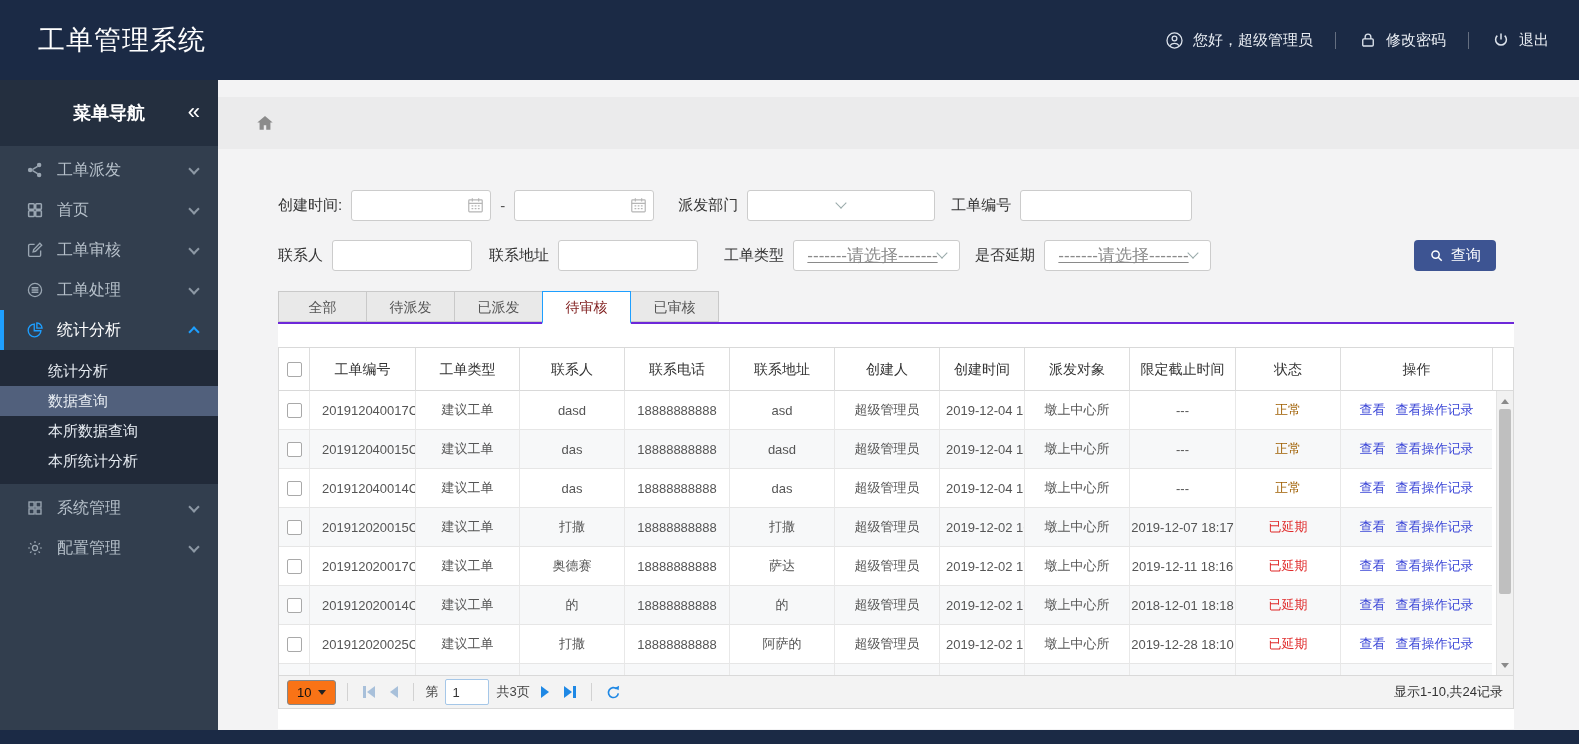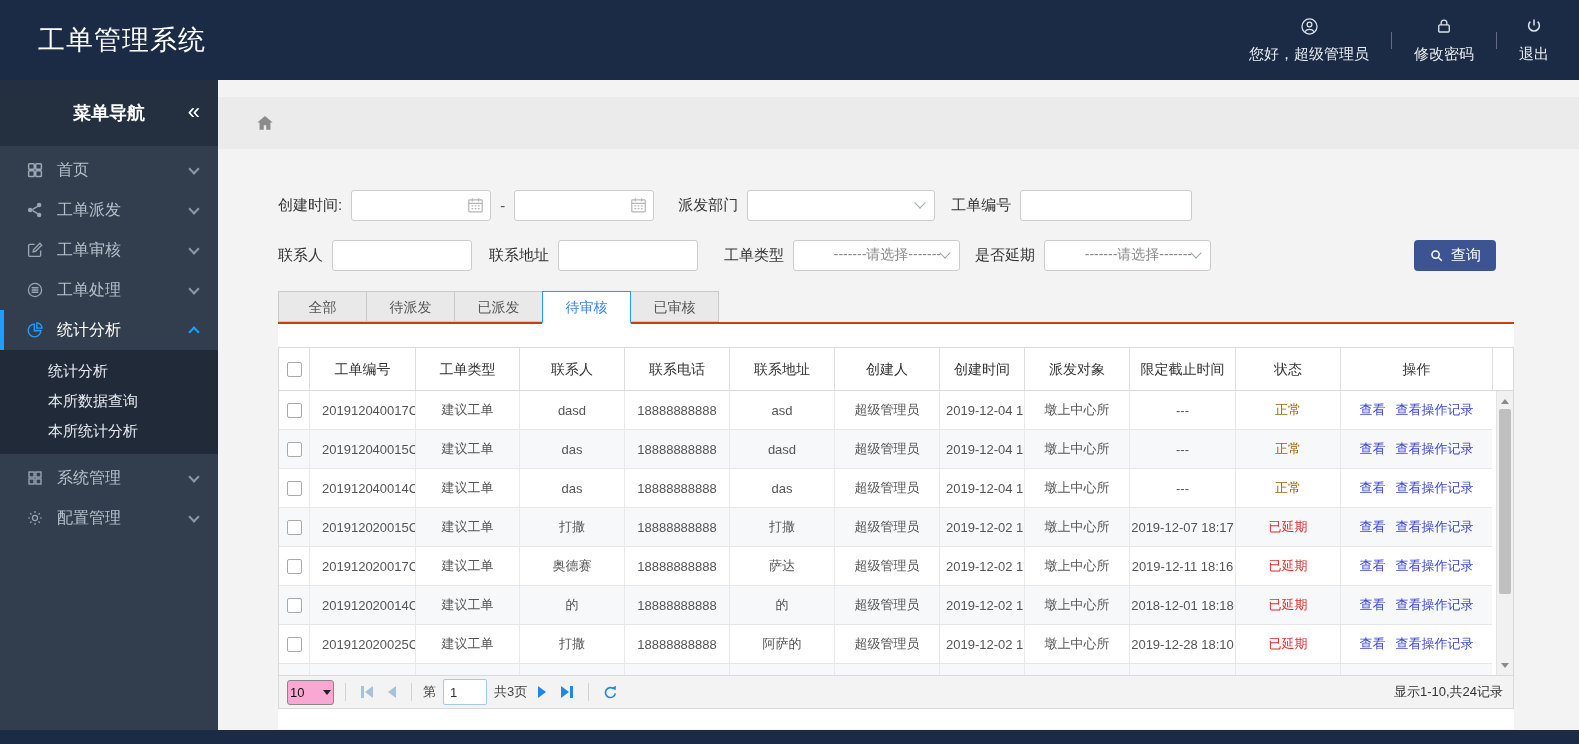--- a/index.html
+++ b/index.html
@@ -13,21 +13,21 @@
   .icon svg { display:block; }
 
   
   .topbar {
     position:absolute; top:0; left:0; right:0; height:80px; background:#1b2a45;
     display:flex; align-items:center; justify-content:space-between;
     padding:0 30px 0 38px; z-index:6;
   }
   .app-title { color:#fff; font-size:27px; font-weight:normal; letter-spacing:1px; }
   .user-area { display:flex; align-items:center; color:#e9edf3; font-size:15px; }
-  .user-item { display:flex; align-items:center; gap:9px; cursor:pointer;flex-direction:column; }
+  .user-item { display:flex; align-items:center; gap:9px; cursor:pointer; }
   .user-item .icon { width:19px; height:19px; color:#dde3ec; }
   .divider-v { width:1px; height:17px; background:rgba(255,255,255,.32); margin:0 22px; }
 
   
   .sidebar { position:absolute; top:80px; left:0; width:218px; bottom:14px; background:#323e4e; z-index:5; }
   .menu-header {
     height:66px; background:#242f3f; color:#fff; font-size:18px; font-weight:bold;
     display:flex; align-items:center; justify-content:center; position:relative;
   }
   .collapse { position:absolute; right:18px; top:50%; transform:translateY(-54%); font-size:22px; color:#fff; cursor:pointer; font-weight:normal; }
@@ -60,35 +60,35 @@
   .filters { margin-top:40px; }
   .filter-row { display:flex; align-items:center; height:32px; margin-bottom:18px; font-size:15px; color:#333; }
   .f-label { margin-right:9px; white-space:nowrap; }
   .f-input { height:31px; border:1px solid #ccc; border-radius:3px; background:#fff; padding:0 9px;
              font-size:14px; color:#444; outline:none; font-family:inherit; }
   .date-wrap { position:relative; display:inline-flex; align-items:center; }
   .date-wrap .f-input { width:140px; padding-right:30px; }
   .cal { position:absolute; right:6px; width:19px; height:19px; color:#b5b5b5; cursor:pointer; }
   .range-sep { margin:0 9px; color:#555; }
   .f-select { height:31px; border:1px solid #ccc; border-radius:3px; background:#fff; display:flex;
-              align-items:center; justify-content:flex-end; padding:0 10px; color:#8a8a8a;
-              font-size:14px; cursor:pointer; }
+              align-items:center; justify-content:center; padding:0 10px; color:#8a8a8a;
+              font-size:17px; cursor:pointer;text-decoration:underline; }
   .sel-chev { width:8px; height:8px; border-right:1.6px solid #9aa; border-bottom:1.6px solid #9aa;
               transform:rotate(45deg); margin-top:-4px; }
   .search-btn { display:flex; align-items:center; gap:7px; background:#3d5492; color:#fff; border:none;
                 border-radius:4px; height:31px; padding:0 15px; font-size:15px; cursor:pointer;
                 margin-left:auto; margin-right:18px; font-family:inherit; }
   .search-btn .icon { width:15px; height:15px; color:#fff; }
 
   
-  .tabs { display:flex; margin-top:20px; border-bottom:2px solid #c2410c; height:33px; }
+  .tabs { display:flex; margin-top:20px; border-bottom:2px solid #6d28d9; height:33px; }
   .tab { width:89px; height:31px; line-height:30px; text-align:center; background:#e9e9e9;
          border:1px solid #c9c9c9; margin-right:-1px; color:#555; font-size:14px; cursor:pointer; }
   .tab.active { background:#fff; border:1px solid #1e9fff; border-bottom:2px solid #fff; height:33px;
-                margin-bottom:-2px; color:#3b82f6; position:relative; z-index:2; }
+                margin-bottom:-2px; color:#7f1d1d; position:relative; z-index:2; }
 
   
   .panel { background:#fff; padding:23px 0 20px; }
   .grid-table { border:1px solid #d9d9d9; border-bottom:none; }
   .grid-row { display:grid; grid-template-columns:30px 106px 104px 105px 105px 105px 105px 85px 105px 106px 105px 152px 1fr; }
   .thead { height:43px; border-bottom:1px solid #d9d9d9; font-size:14px; color:#333; }
   .th { display:flex; align-items:center; justify-content:center; height:43px; }
   .th + .th { border-left:1px solid #ddd; }
   .tbody { position:relative; height:284px; overflow:hidden; }
   .td { display:flex; align-items:center; justify-content:center; height:39px; font-size:13px; color:#555;
@@ -108,22 +108,22 @@
   .vscroll { position:absolute; top:0; right:0; width:17px; height:100%; background:#f1f1f1; border-left:1px solid #e3e3e3; }
   .sb-btn { position:absolute; left:0; width:16px; height:16px; display:flex; align-items:center; justify-content:center; cursor:pointer; }
   .sb-btn.top { top:2px; } .sb-btn.bottom { bottom:2px; }
   .sb-tri-up { width:0; height:0; border-left:4px solid transparent; border-right:4px solid transparent; border-bottom:5px solid #8a8a8a; }
   .sb-tri-down { width:0; height:0; border-left:4px solid transparent; border-right:4px solid transparent; border-top:5px solid #8a8a8a; }
   .sb-thumb { position:absolute; left:2px; top:18px; width:12px; height:185px; background:#bfbfbf; border-radius:2px; cursor:grab; }
 
   
   .pager { height:34px; background:#f3f3f3; border:1px solid #d9d9d9; display:flex; align-items:center;
            padding:0 10px 0 8px; gap:7px; font-size:13px; color:#444; }
-  .page-size-select { height:25px; min-width:47px; border:1px solid #878787; border-radius:3px; background:#f9a8d4;
-                      display:flex; align-items:center; justify-content:space-between; padding:0 2px; gap:7px;
+  .page-size-select { height:25px; min-width:47px; border:1px solid #878787; border-radius:3px; background:#f97316;
+                      display:flex; align-items:center; justify-content:space-between; padding:0 9px; gap:7px;
                       font-size:13px; color:#111; cursor:pointer; }
   .caret-down { width:0; height:0; border-left:4px solid transparent; border-right:4px solid transparent; border-top:5px solid #222; }
   .pg-sep { width:1px; height:18px; background:#d2d2d2; margin:0 4px; }
   .pg-btn { display:inline-flex; align-items:center; gap:1px; cursor:pointer; padding:0 4px; }
   .tri-l { width:0; height:0; border-top:6px solid transparent; border-bottom:6px solid transparent; border-right:8px solid #1e88e5; }
   .tri-r { width:0; height:0; border-top:6px solid transparent; border-bottom:6px solid transparent; border-left:8px solid #1e88e5; }
   .bar { width:3px; height:12px; background:#1e88e5; }
   .pg-btn.disabled .tri-l { border-right-color:#a8c0da; }
   .pg-btn.disabled .bar { background:#a8c0da; }
   .page-input { width:44px; height:26px; border:1px solid #a5c7e8; border-radius:2px; padding:0 6px;
@@ -173,44 +173,44 @@
   </header>
 
   <aside class="sidebar">
     <div class="menu-header">
       <span>菜单导航</span>
       <span class="collapse">«</span>
     </div>
     <nav class="menu" id="menu">
         <div class="menu-item">
           <span class="icon mi-icon">
+            <svg viewBox="0 0 24 24" width="18" height="18" fill="currentColor">
+              <circle cx="5.5" cy="12" r="3"></circle>
+              <circle cx="17.5" cy="5.2" r="3"></circle>
+              <circle cx="17.5" cy="18.8" r="3"></circle>
+              <path d="M7.8 10.6l7.2-4.3 1 1.7-7.2 4.3zM7.8 13.4l7.2 4.3 1-1.7-7.2-4.3z"></path>
+            </svg>
+          </span>
+          <span class="mi-label">工单派发</span>
+          <span class="chev"></span>
+        </div>
+        <div class="menu-item">
+          <span class="icon mi-icon">
             <svg viewBox="0 0 24 24" width="18" height="18" fill="none" stroke="currentColor" stroke-width="2">
               <rect x="3.5" y="3.5" width="7.5" height="7.5" rx="1"></rect>
               <rect x="13" y="3.5" width="7.5" height="7.5" rx="1"></rect>
               <rect x="3.5" y="13" width="7.5" height="7.5" rx="1"></rect>
               <rect x="13" y="13" width="7.5" height="7.5" rx="1"></rect>
             </svg>
           </span>
           <span class="mi-label">首页</span>
           <span class="chev"></span>
         </div>
         <div class="menu-item">
           <span class="icon mi-icon">
-            <svg viewBox="0 0 24 24" width="18" height="18" fill="currentColor">
-              <circle cx="5.5" cy="12" r="3"></circle>
-              <circle cx="17.5" cy="5.2" r="3"></circle>
-              <circle cx="17.5" cy="18.8" r="3"></circle>
-              <path d="M7.8 10.6l7.2-4.3 1 1.7-7.2 4.3zM7.8 13.4l7.2 4.3 1-1.7-7.2-4.3z"></path>
-            </svg>
-          </span>
-          <span class="mi-label">工单派发</span>
-          <span class="chev"></span>
-        </div>
-        <div class="menu-item">
-          <span class="icon mi-icon">
             <svg viewBox="0 0 24 24" width="18" height="18" fill="none" stroke="currentColor" stroke-width="1.8">
               <path d="M19.5 12.5V19a1.5 1.5 0 0 1-1.5 1.5H5A1.5 1.5 0 0 1 3.5 19V6A1.5 1.5 0 0 1 5 4.5h6.5"></path>
               <path d="M9.5 14.5l.8-3.2 8.2-8.2 2.4 2.4-8.2 8.2z"></path>
             </svg>
           </span>
           <span class="mi-label">工单审核</span>
           <span class="chev"></span>
         </div>
         <div class="menu-item">
           <span class="icon mi-icon">
@@ -227,20 +227,21 @@
             <svg viewBox="0 0 24 24" width="18" height="18" fill="none" stroke="currentColor" stroke-width="1.8">
               <path d="M11 4.1A8.5 8.5 0 1 0 19.9 13H11z"></path>
               <path d="M14.5 2.6a8 8 0 0 1 6.9 6.9h-6.9z"></path>
             </svg>
           </span>
           <span class="mi-label">统计分析</span>
           <span class="chev up"></span>
         </div>
         <div class="submenu">
           <div class="submenu-item">统计分析</div>
+          <div class="submenu-item selected">数据查询</div>
           <div class="submenu-item">本所数据查询</div>
           <div class="submenu-item">本所统计分析</div>
         </div>
         <div class="menu-item">
           <span class="icon mi-icon">
             <svg viewBox="0 0 24 24" width="18" height="18" fill="none" stroke="currentColor" stroke-width="1.8">
               <rect x="4" y="4" width="6.8" height="6.8"></rect>
               <rect x="13.2" y="4" width="6.8" height="6.8"></rect>
               <rect x="4" y="13.2" width="6.8" height="6.8"></rect>
               <rect x="13.2" y="13.2" width="6.8" height="6.8"></rect>

